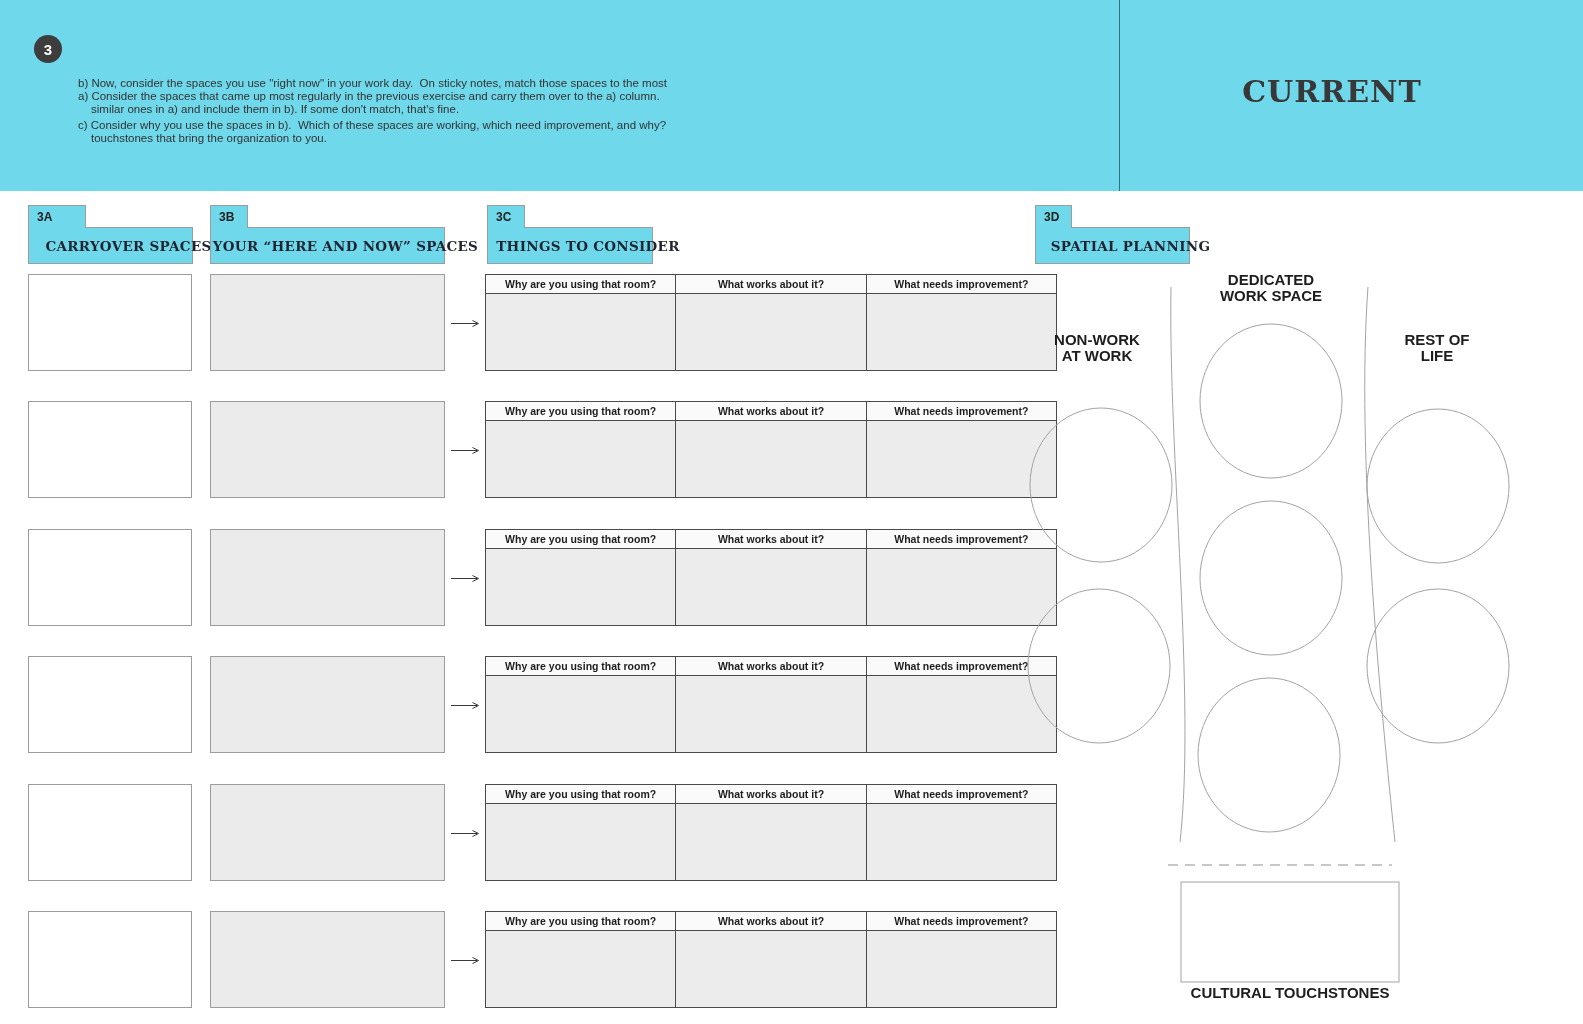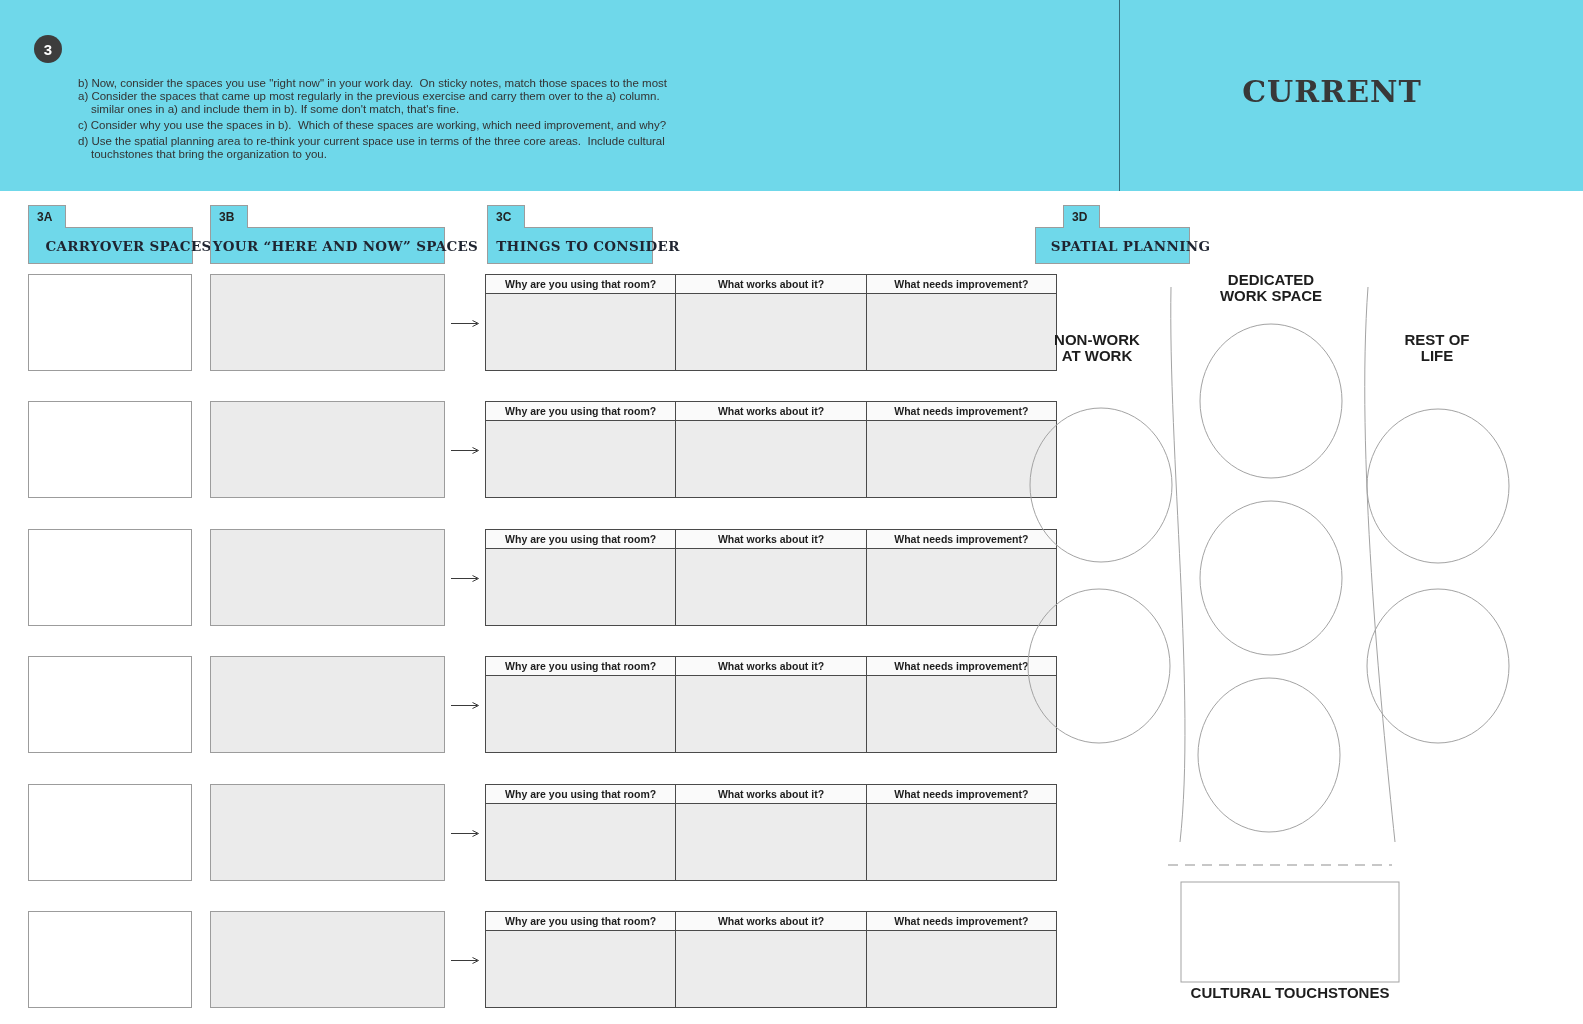--- a/index.html
+++ b/index.html
@@ -73,49 +73,48 @@
 
   <div class="band">
     <div class="badge">
       <span>3</span>
     </div>
     <div class="instr">
       <div class="iline gap">b) Now, consider the spaces you use "right now" in your work day.  On sticky notes, match those spaces to the most</div>
       <div class="iline">a) Consider the spaces that came up most regularly in the previous exercise and carry them over to the a) column.</div>
       <div class="iline cont">similar ones in a) and include them in b). If some don't match, that's fine.</div>
       <div class="iline gap">c) Consider why you use the spaces in b).  Which of these spaces are working, which need improvement, and why?</div>
-      <div class="iline gap">d) Use the spatial planning area to re-think your current space use in terms of the three core areas.  Include cultural</div>
       <div class="iline cont">touchstones that bring the organization to you.</div>
     </div>
     <div class="band-divider"></div>
     <div class="mode-label">CURRENT</div>
   </div>
 
-  <div class="sec-tab" style="left:28px;top:205px;width:38px;">
+  <div class="sec-tab" style="left:28px;top:205px;width:58px;">
     <span>3A</span>
   </div>
   <div class="sec-bar" style="left:28px;top:227px;width:165px;">
     <span>CARRYOVER SPACES</span>
   </div>
 
   <div class="sec-tab" style="left:210px;top:205px;width:38px;text-align:center;">
     <span>3B</span>
   </div>
   <div class="sec-bar" style="left:210px;top:227px;width:235px;">
     <span>YOUR “HERE AND NOW” SPACES</span>
   </div>
 
   <div class="sec-tab" style="left:487px;top:205px;width:38px;">
     <span>3C</span>
   </div>
   <div class="sec-bar" style="left:487px;top:227px;width:166px;">
     <span>THINGS TO CONSIDER</span>
   </div>
 
-  <div class="sec-tab" style="left:1035px;top:205px;width:37px;margin-left:28px;">
+  <div class="sec-tab" style="left:1035px;top:205px;width:37px;">
     <span>3D</span>
   </div>
   <div class="sec-bar" style="left:1035px;top:227px;width:155px;">
     <span>SPATIAL PLANNING</span>
   </div>
 
   <div id="rows">
     <div class="row" style="top: 274px;">
       <div class="box-a"></div>
       <div class="box-b"></div>

